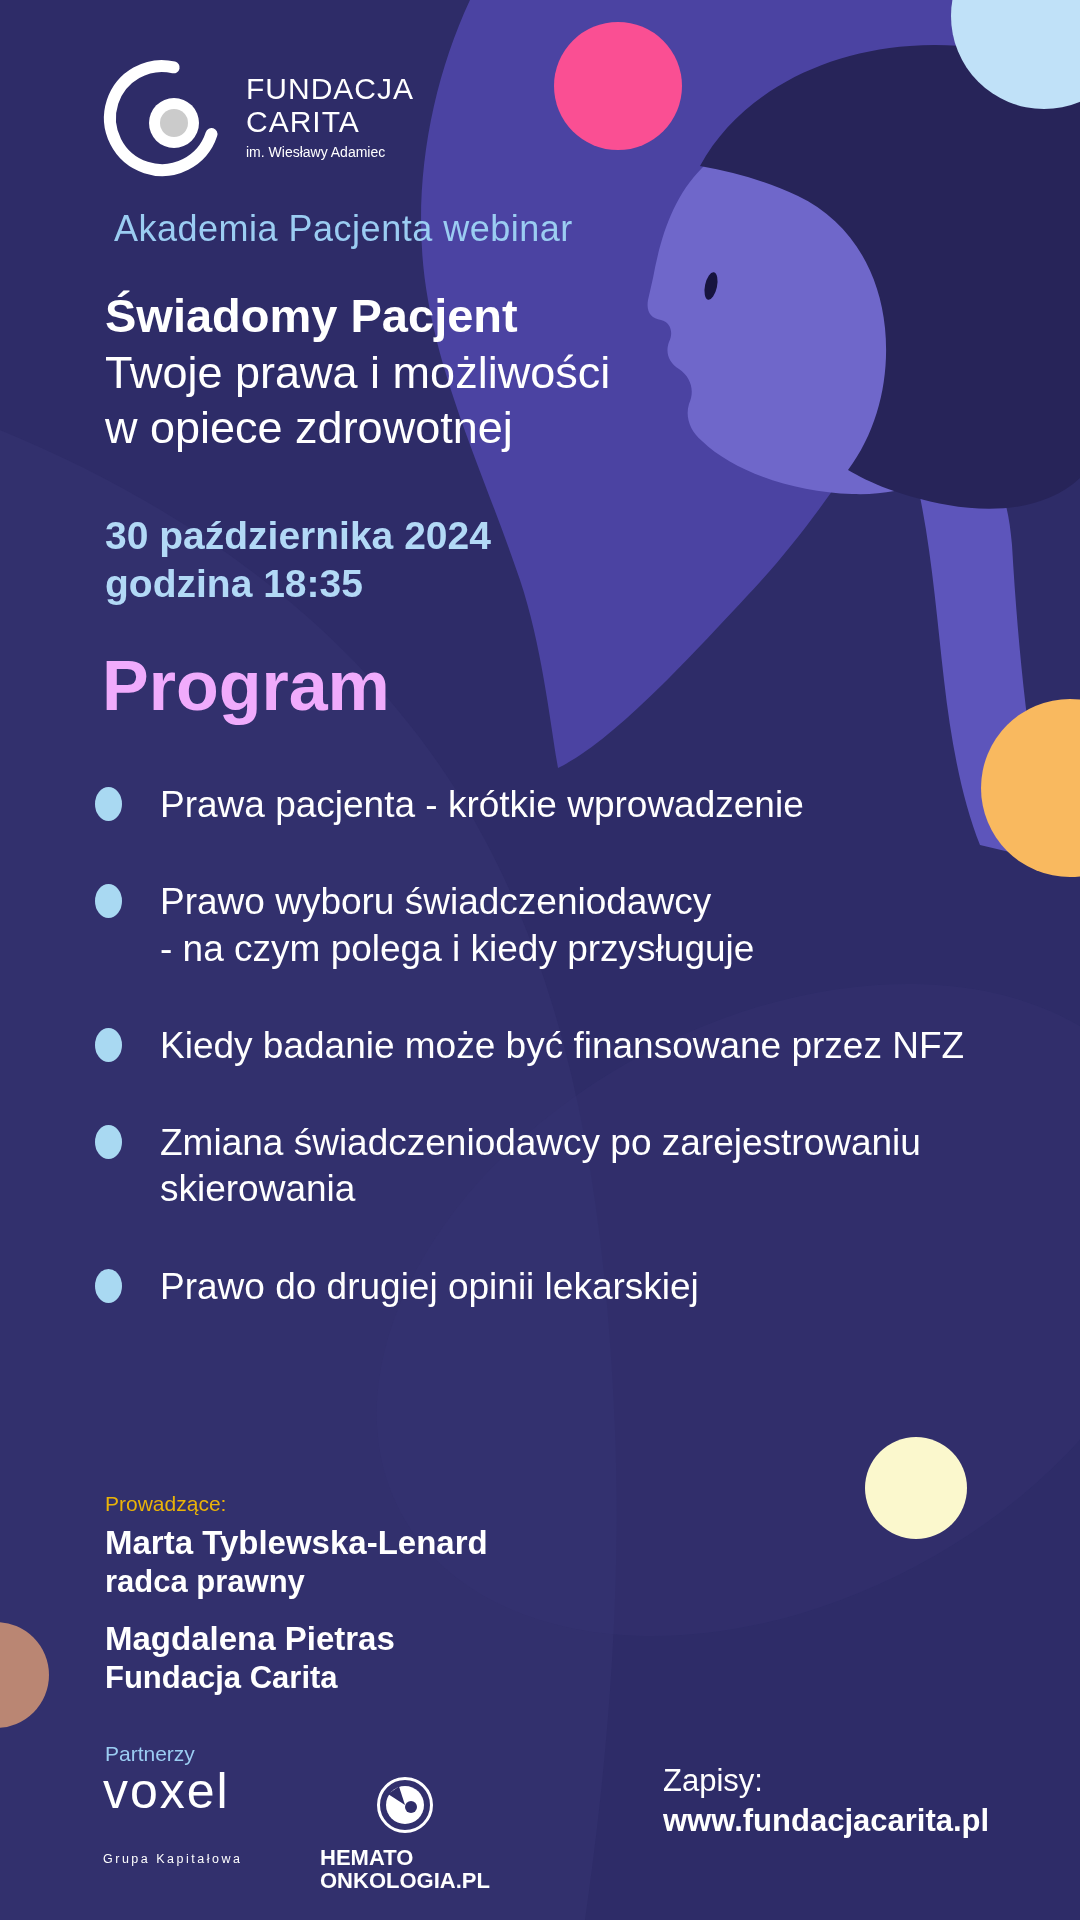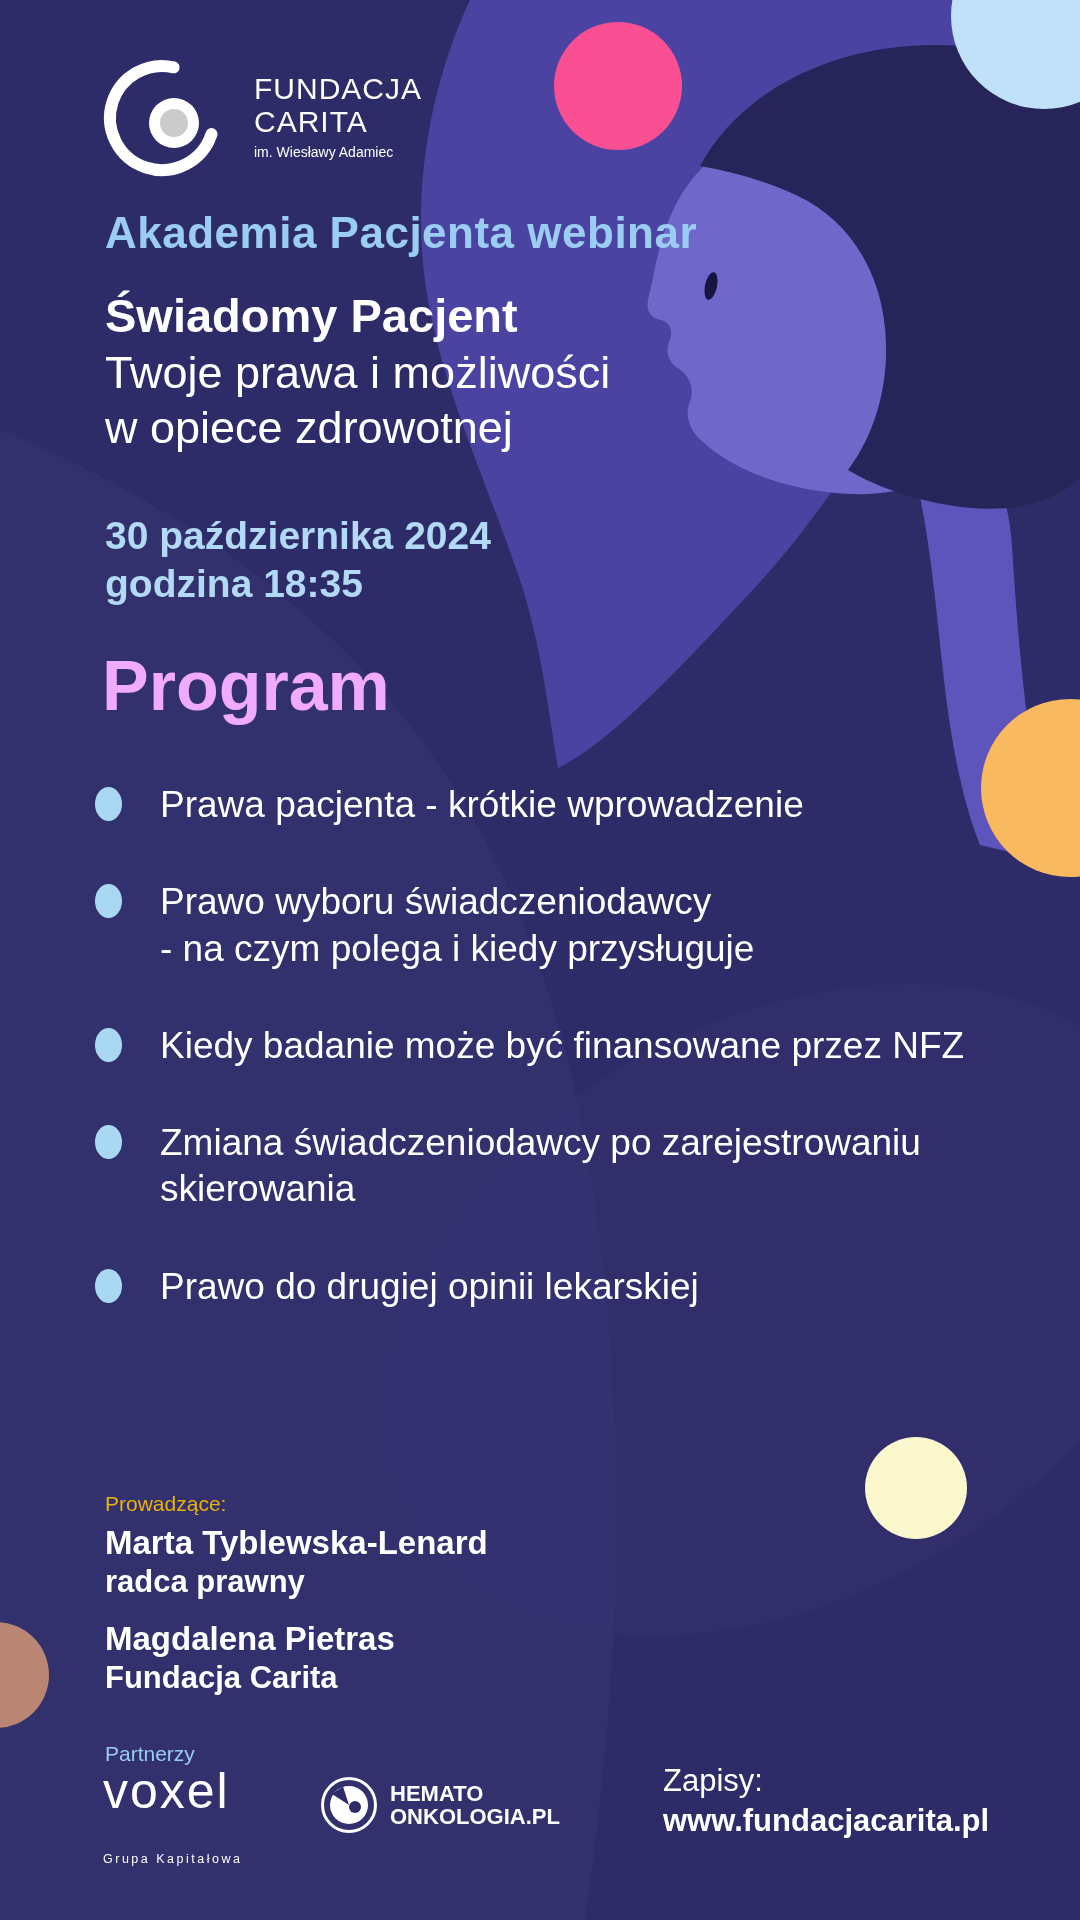--- a/index.html
+++ b/index.html
@@ -4,26 +4,26 @@
 <style>
   html,body{margin:0;padding:0;background:#1d1b45;}
   .poster{
     position:relative;width:1080px;height:1920px;overflow:hidden;
     background:#2e2c68;font-family:"Liberation Sans",sans-serif;color:#fff;
   }
   .bg{position:absolute;left:0;top:0;width:1080px;height:1920px;}
   .abs{position:absolute;}
 
   
-  .logo-row{left:98px;top:50px;display:flex;align-items:center;gap:24px;}
+  .logo-row{left:98px;top:50px;display:flex;align-items:center;gap:16px;}
   .logo-name{font-size:30px;line-height:1.1;letter-spacing:1px;font-weight:400;color:#fff;}
   .logo-sub{font-size:14px;margin-top:6px;color:#fff;}
 
   
-  .kicker{left:105px;top:208px;font-size:44px;color:#9bcdf2;letter-spacing:.5px;font-weight:bold;}
+  .kicker{left:114px;top:208px;font-size:36px;color:#9bcdf2;letter-spacing:.5px;}
   .title-bold{left:105px;top:288px;font-size:47px;font-weight:700;margin:0;}
   .title-rest{left:105px;top:346px;font-size:45px;line-height:1.22;white-space:pre-line;}
   .datetime{left:105px;top:512px;font-size:39px;font-weight:700;line-height:1.23;color:#b2d9f6;white-space:pre-line;}
 
   
   .program-heading{left:102px;top:646px;font-size:70px;font-weight:700;color:#f0abfc;margin:0;}
   .program-list{left:95px;top:782px;width:880px;list-style:none;margin:0;padding:0;}
   .program-item{display:flex;gap:38px;margin-bottom:51px;font-size:37px;line-height:1.25;white-space:pre-line;}
   .dot{flex:0 0 auto;width:27px;height:34px;border-radius:50%;background:#a9d9f2;margin-top:5px;}
 
@@ -32,21 +32,21 @@
   .speakers-label{font-size:21px;color:#eab308;}
   .person-name{font-size:33px;font-weight:700;margin-top:8px;}
   .person-role{font-size:31px;margin-top:2px;font-weight:bold;}
   .person + .person{margin-top:20px;}
 
   
   .partners-label{left:105px;top:1726px;font-size:21px;color:#9bcdf2;margin-top:16px;}
   .voxel{left:103px;top:1766px;display:flex;flex-direction:column;gap:32px;}
   .voxel-wordmark{font-size:50px;font-weight:400;letter-spacing:2px;line-height:1;}
   .voxel-sub{font-size:12.5px;letter-spacing:2.5px;margin-top:4px;white-space:nowrap;}
-  .hemato{left:320px;top:1776px;display:flex;align-items:center;gap:12px;}
+  .hemato{left:320px;top:1776px;display:flex;align-items:center;gap:12px;flex-direction:column;}
   .hemato-text{font-size:22px;font-weight:700;line-height:1.05;}
   .signup{left:663px;top:1763px;}
   .signup-label{font-size:31px;}
   .signup-url{font-size:31px;font-weight:700;margin-top:4px;}
 </style>
 </head>
 <body>
 
 <div class="poster">
 

